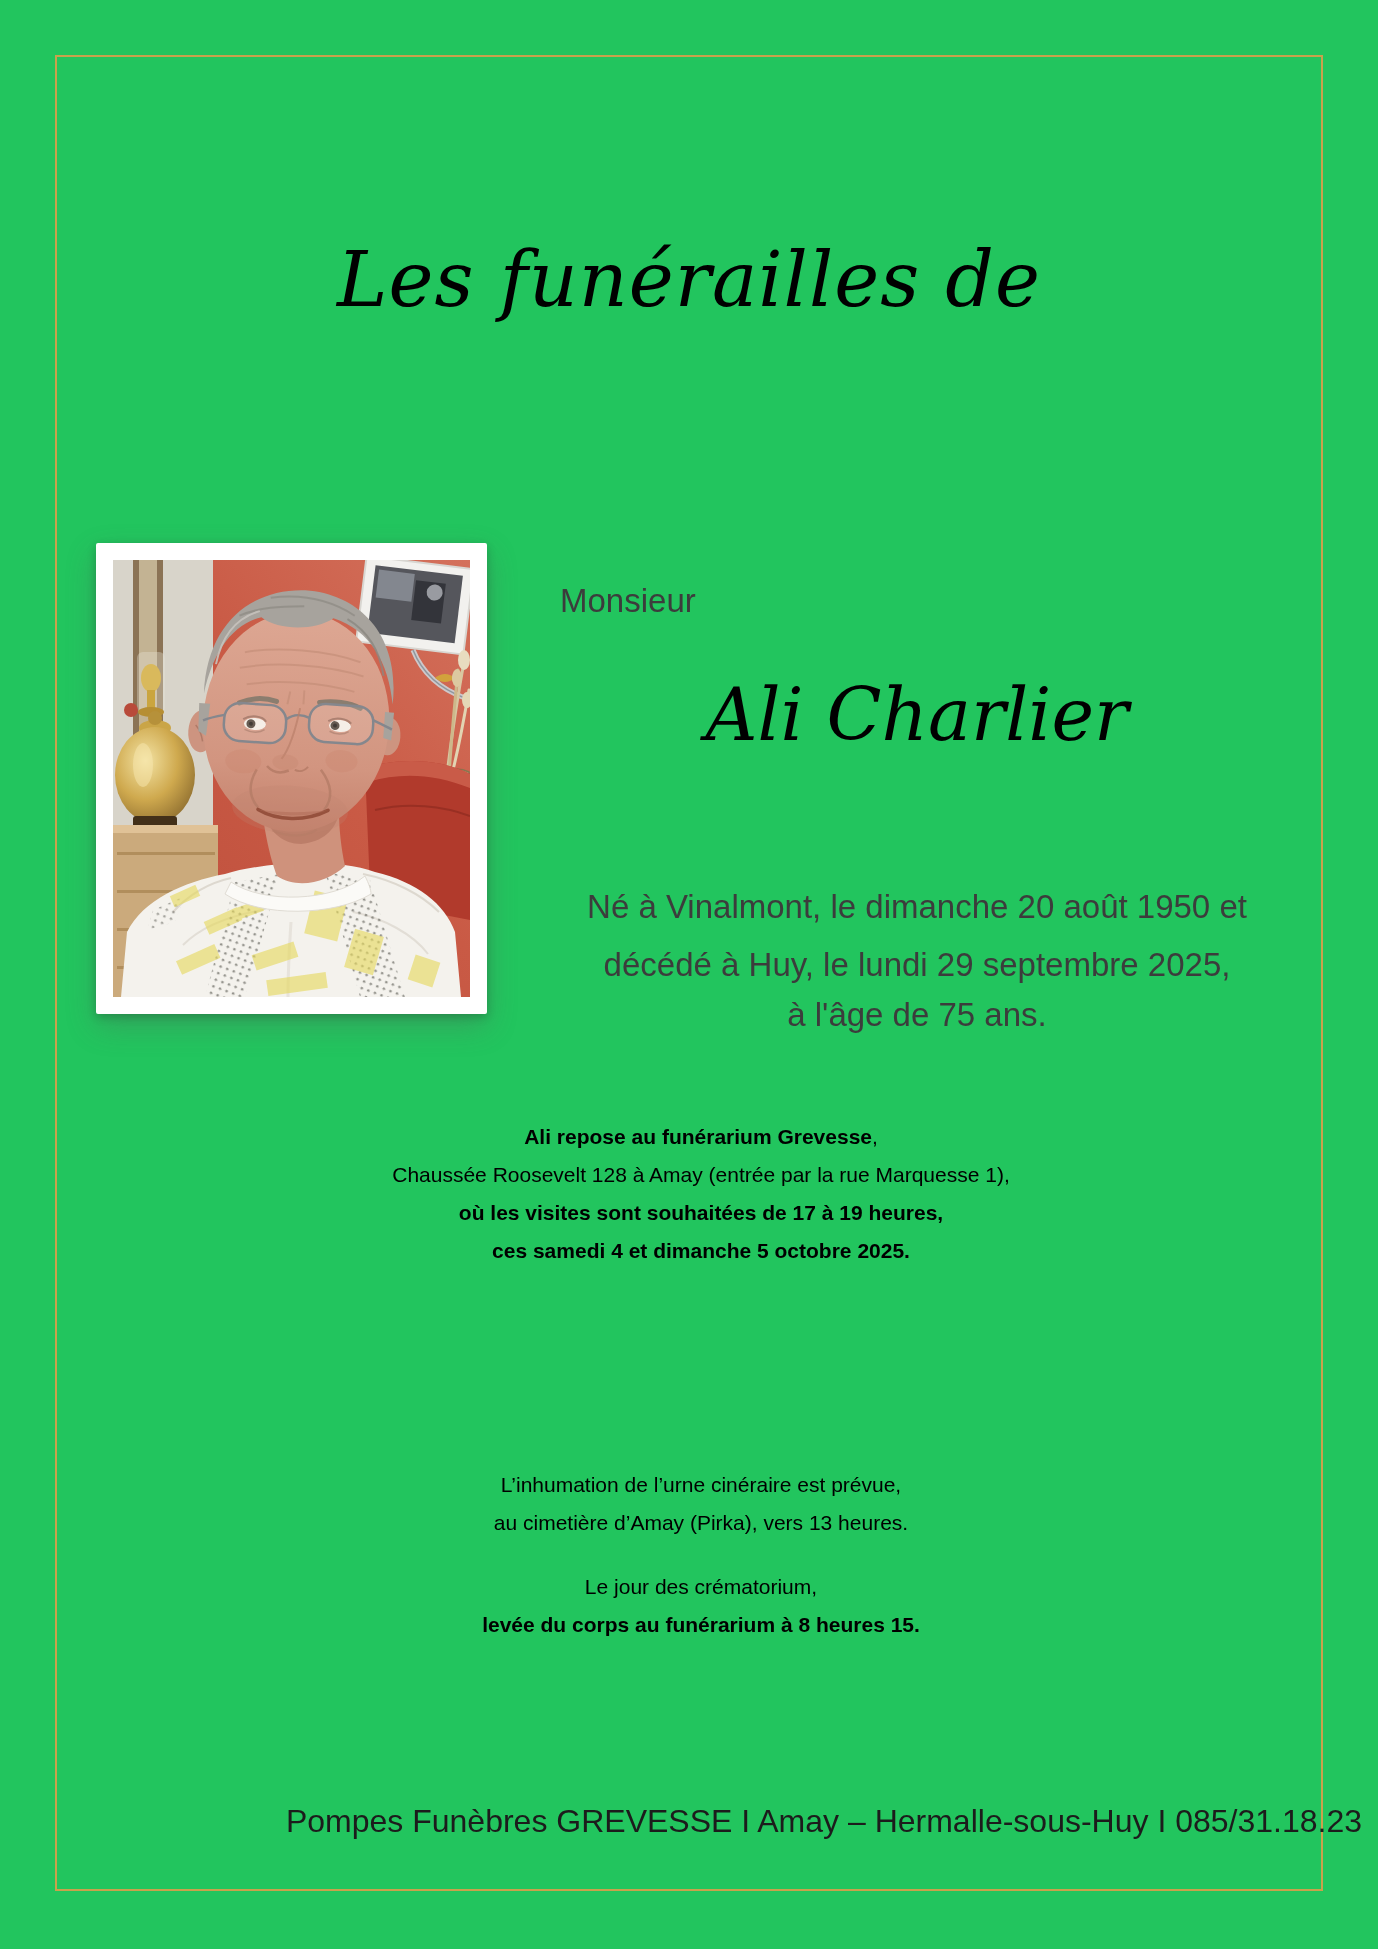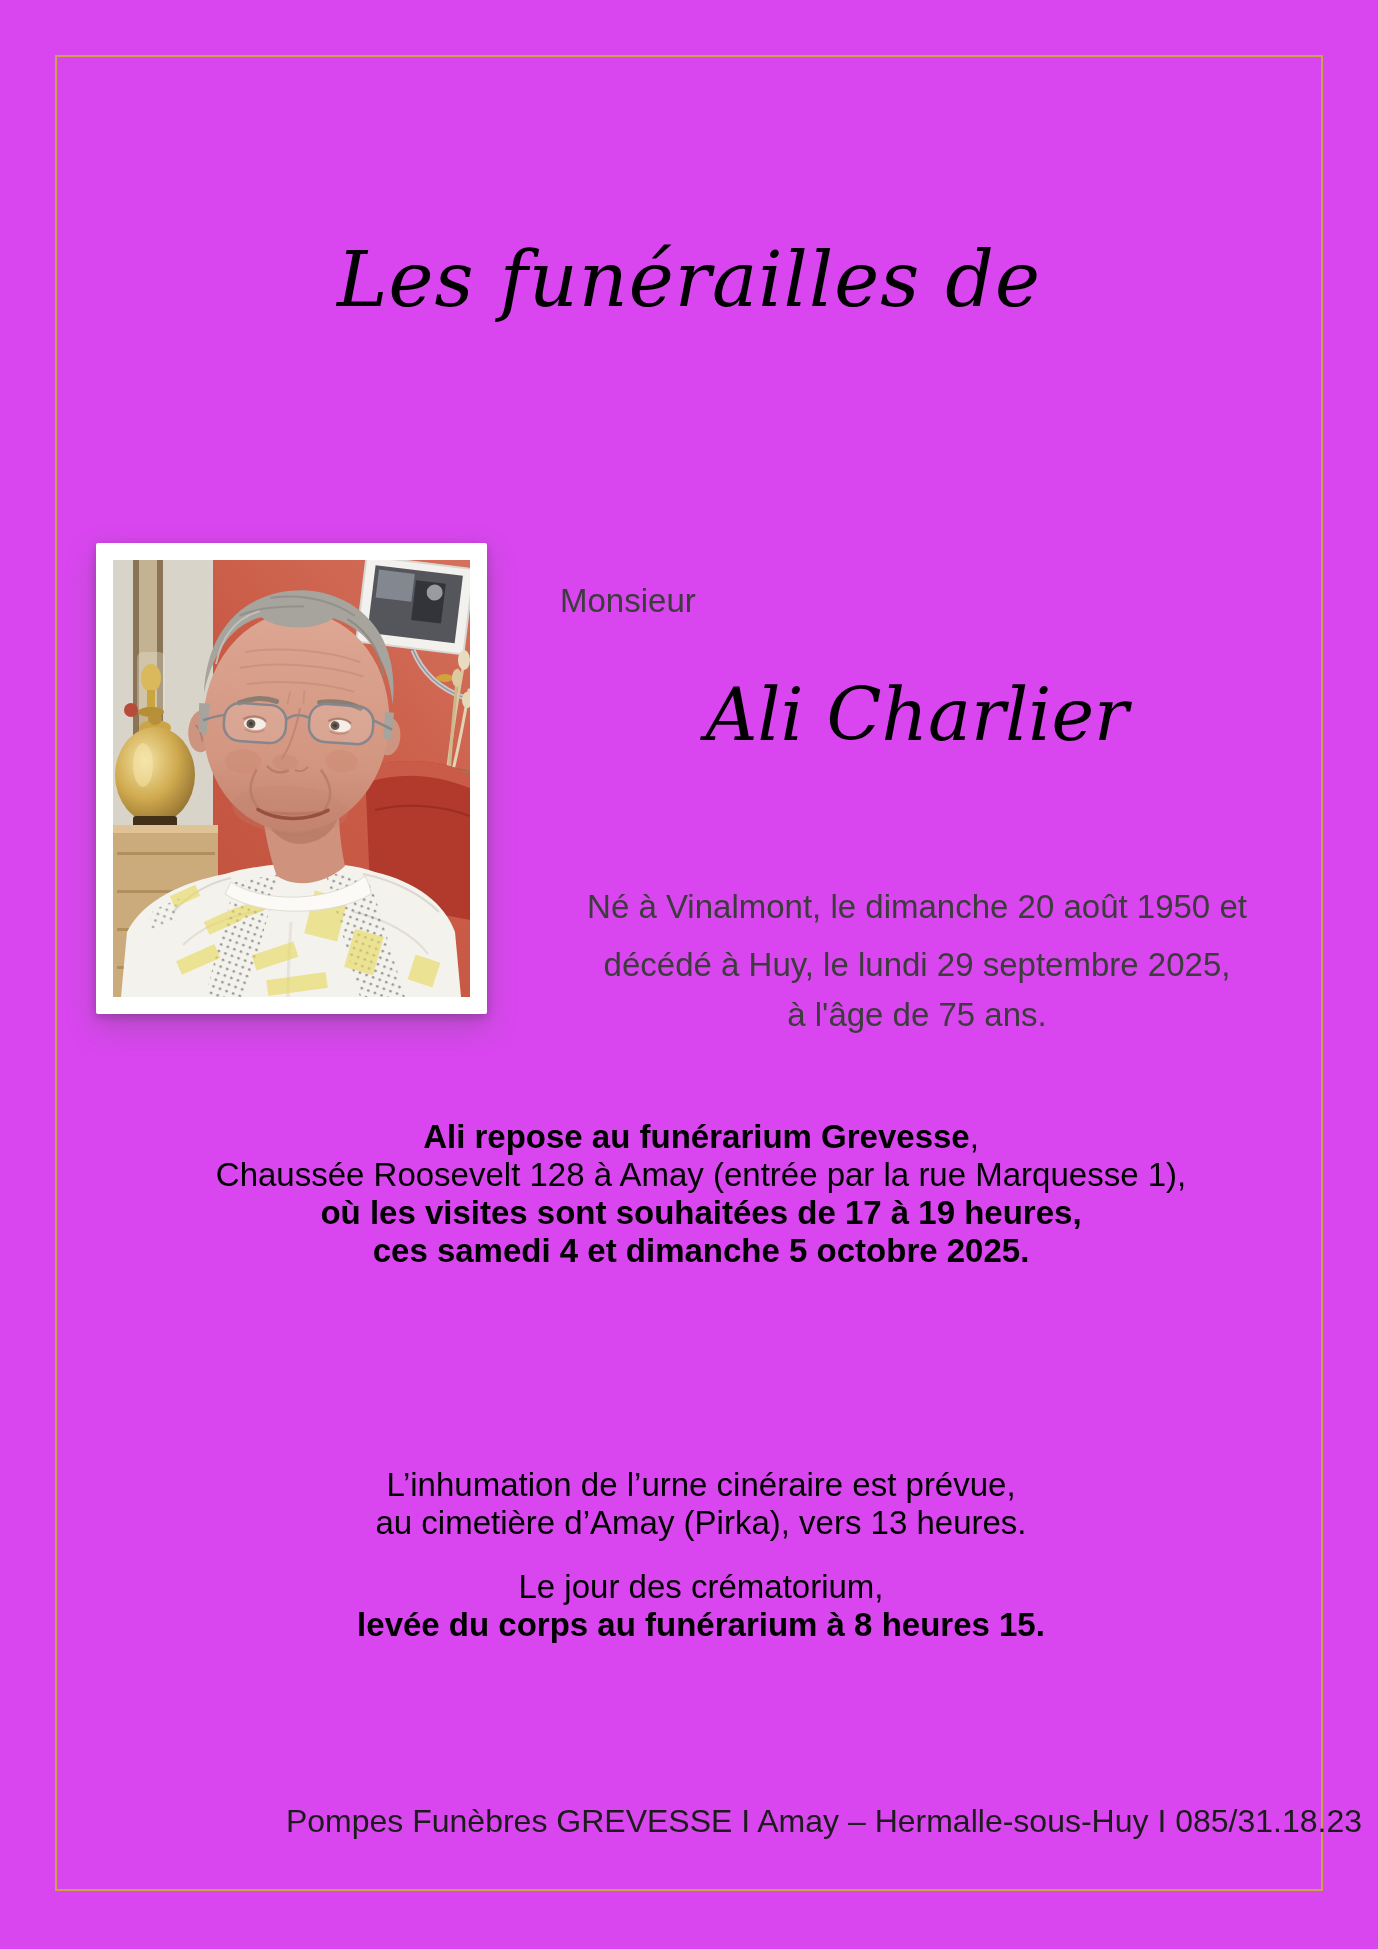--- a/index.html
+++ b/index.html
@@ -1,17 +1,17 @@
 <!DOCTYPE html>
 <html><head>
 <meta charset="utf-8">
 <style>
   html,body{margin:0;padding:0;background:#ffffff;}
   .page{
-    position:relative;width:1378px;height:1949px;background:#d946ef;
+    position:relative;width:1378px;height:1949px;background:#22c55e;
     font-family:"Liberation Sans", sans-serif;color:#000;overflow:hidden;
   }
   .gold-frame{
     position:absolute;left:55px;top:55px;width:1264px;height:1832px;
     border:2px solid #c9a24c;pointer-events:none;
   }
   .script{
     font-family:"DejaVu Serif", serif;font-style:italic;color:#000;
   }
   .title{
@@ -31,21 +31,21 @@
   .name{
     position:absolute;left:520px;width:794px;top:672px;text-align:center;
     font-size:72px;line-height:1.2;
   }
   .life{
     position:absolute;left:540px;width:754px;top:872px;text-align:center;
     font-size:33px;line-height:46px;color:#3c3c3c;
   }
   .block{
     position:absolute;left:40px;width:1322px;text-align:center;
-    font-size:33px;line-height:38px;color:#000;
+    font-size:21px;line-height:38px;color:#000;
   }
   .block p{margin:0;}
   .strong{font-weight:bold;}
   .b1{top:1118px;} .b2{top:1308px;} .b3{top:1466px;} .b4{top:1568px;}
   .footer{
     position:absolute;left:40px;width:1322px;top:1802px;text-align:right;
     font-size:32px;line-height:38px;color:#1c1c1c;
   }
 </style>
 </head>

